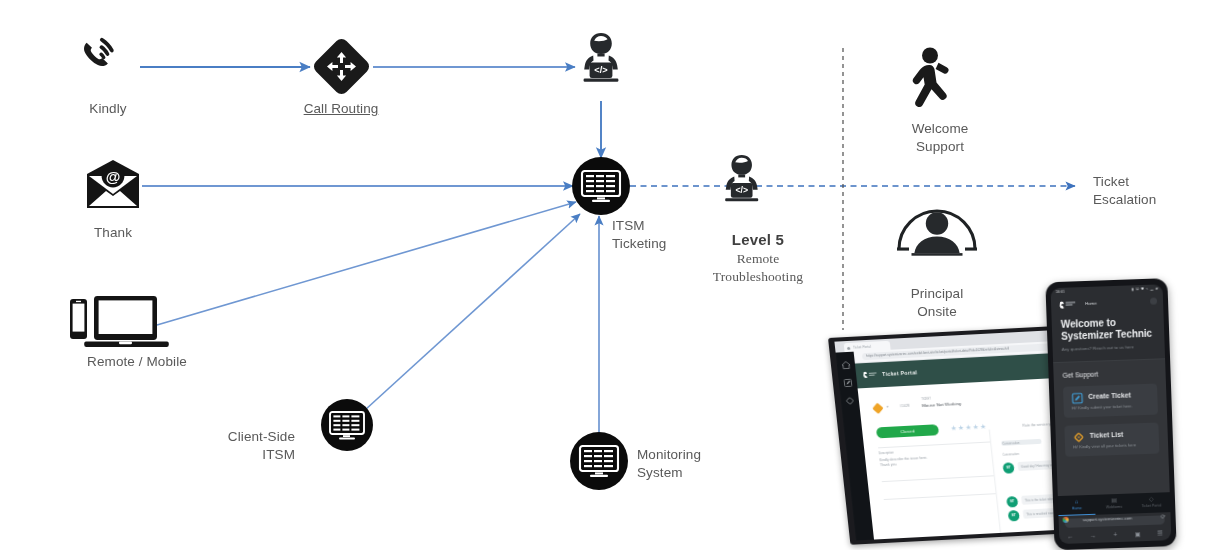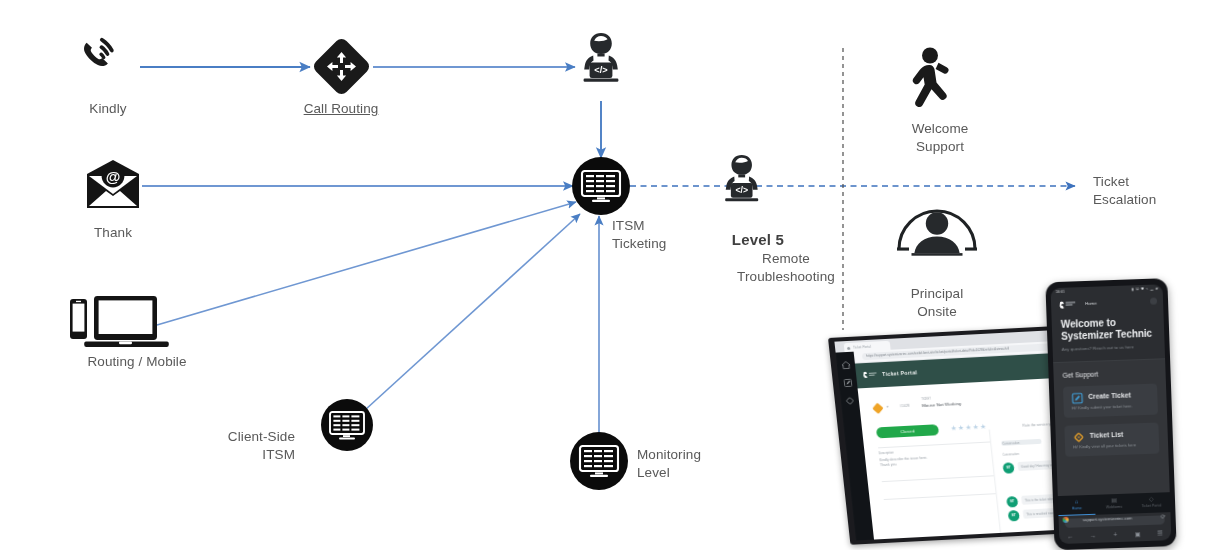--- a/index.html
+++ b/index.html
@@ -329,30 +329,30 @@
   <div class="lbl center" style="left:48px;top:100px;width:120px;">Kindly</div>
 
   <div class="lbl center" style="left:281px;top:100px;width:120px;text-decoration:underline;">Call Routing</div>
 
 
   <div class="lbl center" style="left:53px;top:224px;width:120px;">Thank</div>
 
   <div class="lbl left" style="left:612px;top:217px;width:120px;">ITSM
 Ticketing</div>
 
-  <div class="lbl center" style="left:57px;top:353px;width:160px;">Routing / Mobile</div>
+  <div class="lbl center" style="left:57px;top:353px;width:160px;">Remote / Mobile</div>
 
   <div class="lbl right" style="left:175px;top:428px;width:120px;">Client-Side
 ITSM</div>
 
   <div class="lbl left" style="left:637px;top:446px;width:130px;">Monitoring
-Level</div>
+System</div>
 
   <div class="lvl-title" style="left:683px;top:231px;width:150px;">Level 5</div>
-  <div class="lbl center" style="left:711px;top:250px;width:150px;">Remote
+  <div class="lbl center" style="left:683px;top:250px;width:150px;font-family:Liberation Serif, serif;">Remote
 Troubleshooting</div>
 
   <div class="lbl center" style="left:885px;top:120px;width:110px;">Welcome
 Support</div>
 
   <div class="lbl center" style="left:882px;top:285px;width:110px;">Principal
 Onsite</div>
 
   <div class="lbl left" style="left:1093px;top:173px;width:125px;">Ticket
 Escalation</div>

